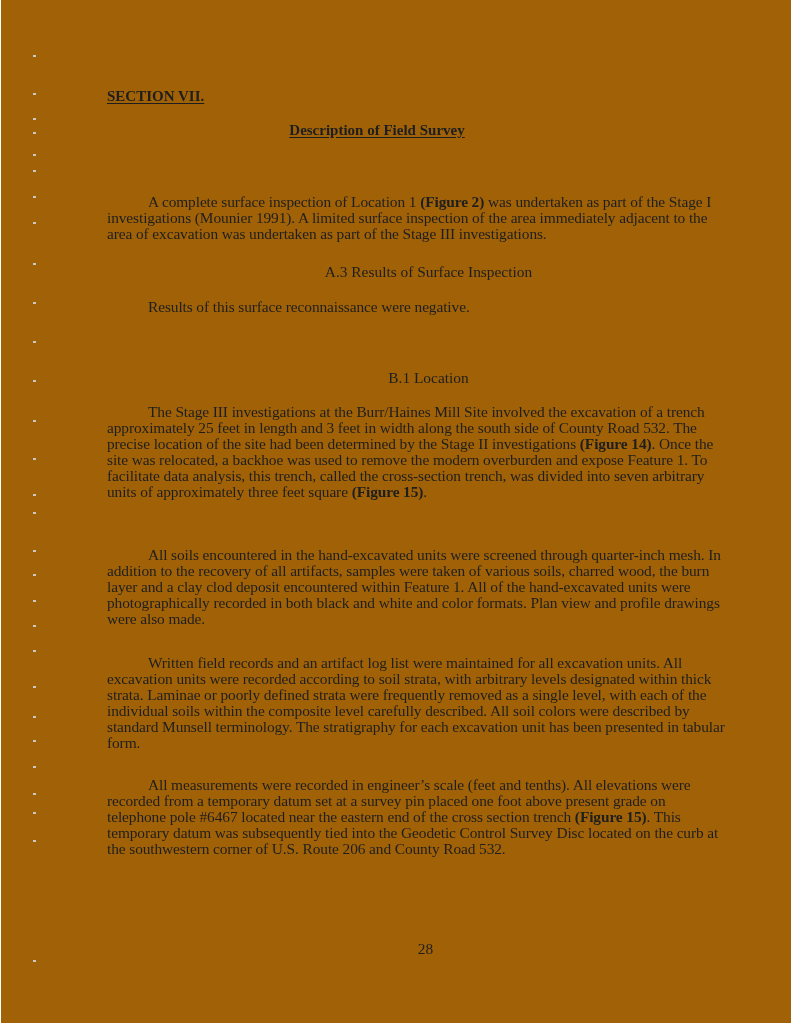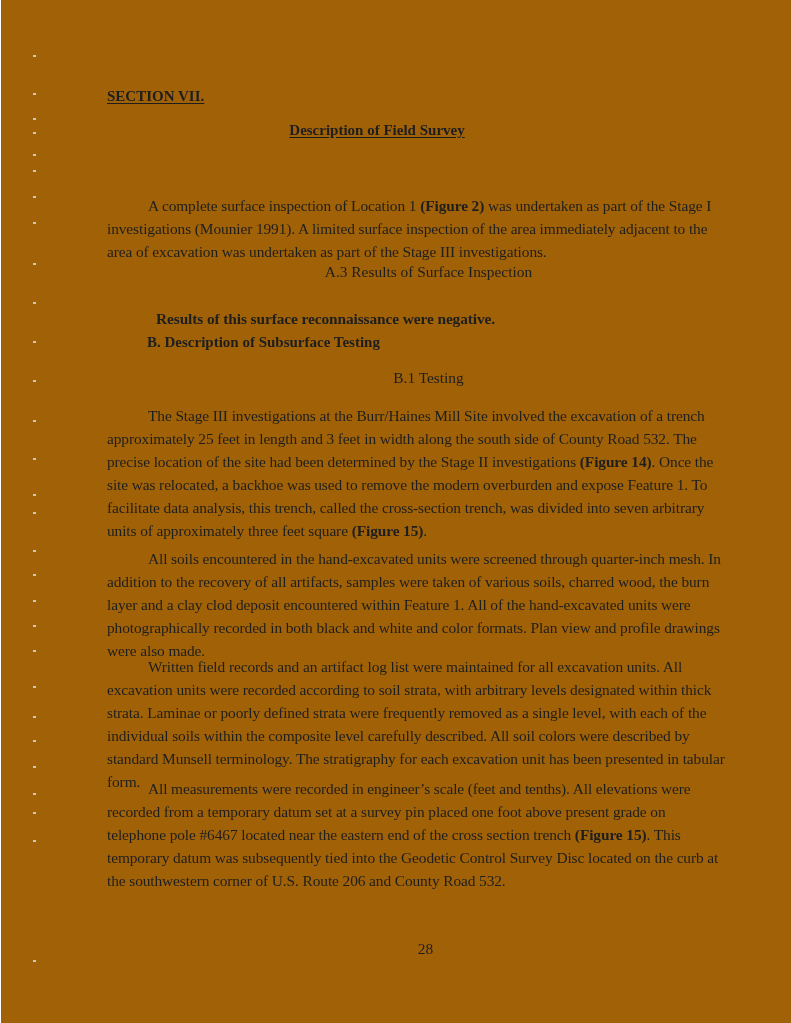--- a/index.html
+++ b/index.html
@@ -31,21 +31,21 @@
       left: 4px;
       width: 3px;
       height: 2px;
       background: #c8c8c8;
     }
     .text-block {
       position: absolute;
       left: 106px;
       width: 620px;
       font-size: 15.4px;
-      line-height: 23px;
+      line-height: 16px;
       letter-spacing: -0.1px;
     }
     .section-heading {
       position: absolute;
       left: 106px;
       top: 88px;
       font-weight: bold;
       font-size: 15px;
       text-decoration: underline;
       text-underline-offset: 2px;
@@ -74,23 +74,22 @@
       text-align: center;
       font-size: 15.4px;
       padding-left: 64px;
       box-sizing: border-box;
     }
     p.para {
       margin: 0;
       text-indent: 41px;
     }
     p.plain {
-      margin: 8px;
+      margin: 0;
       padding-left: 41px;
-      font-weight: bold;
     }
     .bold { font-weight: bold; }
     .page-number {
       position: absolute;
       left: 0; width: 791px;
       top: 940px;
       text-align: center;
       font-size: 15.4px;
       padding-left: 58px;
       box-sizing: border-box;
@@ -141,23 +140,22 @@
   <div class="text-block" style="top:194px">
     <p class="para"><span>A complete surface inspection of Location 1 </span><span class="bold">(Figure 2)</span><span> was undertaken as part of the Stage I investigations (Mounier 1991).  A limited surface inspection of the area immediately adjacent to the area of excavation was undertaken as part of the Stage III investigations.</span></p>
   </div>
 
   <div class="centered-sub" style="top:263px">A.3  Results of Surface Inspection</div>
 
   <div class="text-block" style="top:299px">
     <p class="plain">Results of this surface reconnaissance were negative.</p>
   </div>
 
-  <div class="subheading" style="top:334px">B. Description of Subsurface Testing</div>
 
-  <div class="centered-sub" style="top:369px">B.1  Testing</div>
+  <div class="centered-sub" style="top:369px">B.1  Location</div>
 
   <div class="text-block" style="top:404px">
     <p class="para"><span>The Stage III investigations at the Burr/Haines Mill Site involved the excavation of a trench approximately 25 feet in length and 3 feet in width along the south side of County Road 532.  The precise location of the site had been determined by the Stage II investigations </span><span class="bold">(Figure 14)</span><span>.  Once the site was relocated, a backhoe was used to remove the modern overburden and expose Feature 1.  To facilitate data analysis, this trench, called the cross-section trench, was divided into seven arbitrary units of approximately three feet square </span><span class="bold">(Figure 15)</span><span>.</span></p>
   </div>
 
   <div class="text-block" style="top:547px">
     <p class="para">All soils encountered in the hand-excavated units were screened through quarter-inch mesh.  In addition to the recovery of all artifacts, samples were taken of various soils, charred wood, the burn layer and a clay clod deposit encountered within Feature 1.  All of the hand-excavated units were photographically recorded in both black and white and color formats.  Plan view and profile drawings were also made.</p>
   </div>
 
   <div class="text-block" style="top:655px">

